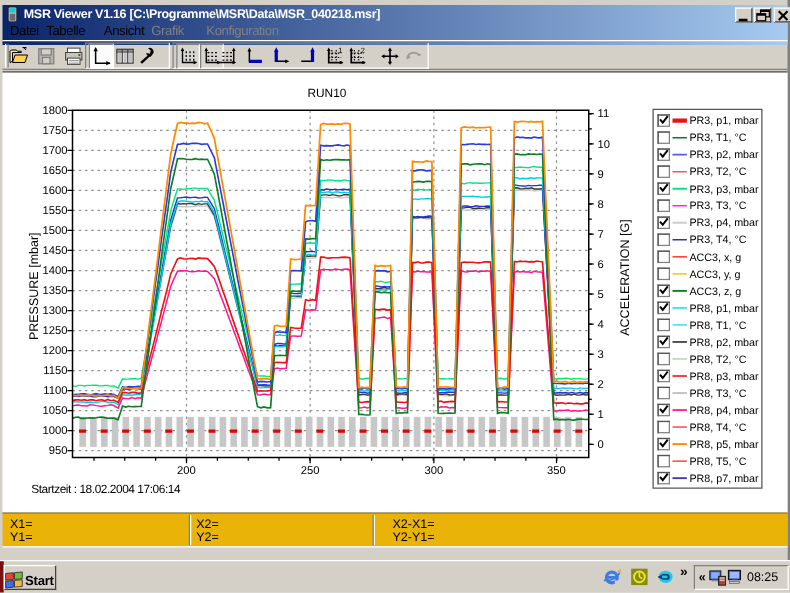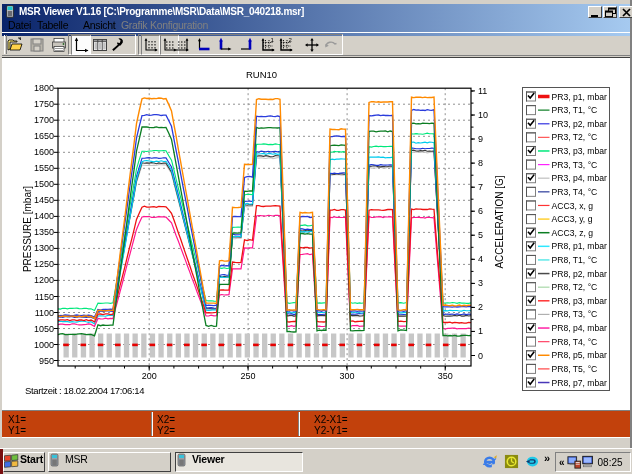--- a/index.html
+++ b/index.html
@@ -20,31 +20,31 @@
 #toolbar { position:absolute; left:2px; top:32px; width:628px; height:24px;
   border-top:1px solid #fff; border-bottom:1px solid #808080; }
 #toolbar .row { position:absolute; left:0; top:0; height:24px; width:346px; }
 .tgrip { width:3px; height:19px; border-left:1px solid #fff; border-right:1px solid #808080; }
 .tb,.tbp,.tbb { height:20px; display:flex; align-items:center; justify-content:center; }
 .tbp { background:#fcfcfc; border:1px solid; border-color:#808080 #fff #fff #808080; }
 .tbb { border:1px solid; border-color:#808080 #fff #fff #808080; background:#d9d6cf; }
 .tframe { position:absolute; top:1px; height:21px; border:1px solid; border-color:#808080 #fff #fff #808080; }
 #client { position:absolute; left:2px; top:57px; width:628px; height:353px; background:#fff;
   border-top:1px solid #404040; }
-#panel { position:absolute; left:2px; top:410px; width:628px; height:27px; background:#c2410c;
+#panel { position:absolute; left:2px; top:410px; width:628px; height:27px; background:#eab308;
   border-top:1px solid #808080; font-size:10px; color:#000; }
 #panel .col { position:absolute; top:3px; }
 #panel .sep { position:absolute; top:1px; width:2px; height:24px; border-left:1px solid #808080; border-right:1px solid #fff; }
 #strip { position:absolute; left:2px; top:437px; width:628px; height:11px; background:#d4d0c8; border-top:1px solid #fff; }
 
 #taskbar { position:absolute; left:0; top:448px; width:632px; height:26px; background:#d4d0c8; border-top:1px solid #fff; }
 #taskbar .edge { position:absolute; left:0; top:0; width:3px; height:26px; background:#7a1010; }
 .task { position:absolute; top:3px; height:20px; background:#d4d0c8;
   border-top:1px solid #fff; border-left:1px solid #fff; border-right:1px solid #404040; border-bottom:1px solid #404040;
-  font-size:10.5px; letter-spacing:-0.2px; display:flex; align-items:flex-start; }
+  font-size:10.5px; letter-spacing:-0.2px; display:flex; align-items:flex-end; }
 .task.active { background:#e8e5de; border-top:1px solid #404040; border-left:1px solid #404040; border-right:1px solid #fff; border-bottom:1px solid #fff; }
 #tray { position:absolute; right:1px; top:3px; height:20px; background:#d4d0c8;
   border-top:1px solid #808080; border-left:1px solid #808080; border-right:1px solid #fff; border-bottom:1px solid #fff;
   display:flex; align-items:center; font-size:10px; }
 svg { display:block; }
 </style></head><body>
 <div id="page">
 <div id="win"></div>
 <div id="titlebar">
   <svg class="ticon" width="8" height="13" viewBox="0 0 8 13">
@@ -70,21 +70,21 @@
         <svg width="13" height="11" viewBox="0 0 13 11">
           <path d="M3 2 L10 9 M10 2 L3 9" stroke="#000" stroke-width="1.7"></path>
         </svg>
       </div>
 </div>
 <div id="menubar">
   <span style="left:6px">Datei</span>
   <span style="left:35px">Tabelle</span>
   <span style="left:81px">Ansicht</span>
   <span style="left:119px;color:#808080">Grafik</span>
-  <span style="left:148px;color:#808080">Konfiguration</span>
+  <span style="left:163px;color:#808080">Konfiguration</span>
 </div>
 <div id="toolbar">
       <div class="row">
         <div class="tgrip" style="position:absolute;left:2px;top:2px"></div>
         <div class="tb" style="position:absolute;left:3px;top:2px;width:20px">
           <svg width="16" height="16" viewBox="0 0 16 16">
             <path d="M1 13 L1 4 L2 3 L6 3 L7 4 L10 4 L10 5 L3 5 L3 12 Z" fill="#ffe97a" stroke="#000" stroke-width="0.8"></path>
             <path d="M3 13 L5 7 L15 7 L13 13 Z" fill="#ffd24a" stroke="#000" stroke-width="0.8"></path>
             <path d="M11 1 l3 0 m-2 1 l2 -1 m-1 2 l1 -1" stroke="#000" stroke-width="0.8" fill="none"></path>
           </svg>
@@ -598,36 +598,20 @@
         <svg width="16" height="15" viewBox="0 0 16 15">
           <g transform="skewY(-5)">
             <rect x="0.5" y="2.8" width="6.2" height="5.4" fill="#e8452c" stroke="#333" stroke-width="0.7"></rect>
             <rect x="7.6" y="2.8" width="6.2" height="5.4" fill="#6fbf3f" stroke="#333" stroke-width="0.7"></rect>
             <rect x="0.5" y="9" width="6.2" height="5.4" fill="#3f6fe8" stroke="#333" stroke-width="0.7"></rect>
             <rect x="7.6" y="9" width="6.2" height="5.4" fill="#f0b93f" stroke="#333" stroke-width="0.7"></rect>
           </g>
         </svg>
         <span style="margin-left:0px">Start</span>
       </div>
-  <div class="task" style="left:48px;width:123px">
-        <svg width="11" height="14" viewBox="0 0 11 14">
-          <rect x="2" y="1" width="7" height="12" rx="1.5" fill="#9aa0a8" stroke="#555" stroke-width="0.7"></rect>
-          <rect x="3" y="2" width="5" height="3" fill="#38c0d8"></rect>
-          <rect x="3.2" y="6.5" width="4.6" height="6" fill="#777"></rect>
-        </svg>
-        <span style="margin-left:5px">MSR</span>
-      </div>
-  <div class="task active" style="left:175px;width:128px">
-        <svg width="11" height="14" viewBox="0 0 11 14">
-          <rect x="2" y="1" width="7" height="12" rx="1.5" fill="#9aa0a8" stroke="#555" stroke-width="0.7"></rect>
-          <rect x="3" y="2" width="5" height="3" fill="#38c0d8"></rect>
-          <rect x="3.2" y="6.5" width="4.6" height="6" fill="#777"></rect>
-        </svg>
-        <span style="margin-left:5px;font-weight:bold">Viewer</span>
-      </div>
   <div style="position:absolute;left:482px;top:5px">
         <svg width="15" height="15" viewBox="0 0 16 16">
           <circle cx="8" cy="8.5" r="4.6" fill="none" stroke="#3b7ce8" stroke-width="2.7"></circle>
           <rect x="3.2" y="7.2" width="9.6" height="2.4" fill="#3b7ce8"></rect>
           <path d="M10.5 11 L15 11 L15 14 L10.5 14 Z" fill="#d4d0c8"></path>
           <path d="M1.2 10.8 C5 12 11.5 10.2 14.6 4.6" stroke="#3b7ce8" stroke-width="1.5" fill="none"></path>
           <path d="M12.6 3.4 l3.2 -2.2 -0.7 3.6" fill="#ddaa22"></path>
         </svg>
       </div>
   <div style="position:absolute;left:504px;top:5px">

